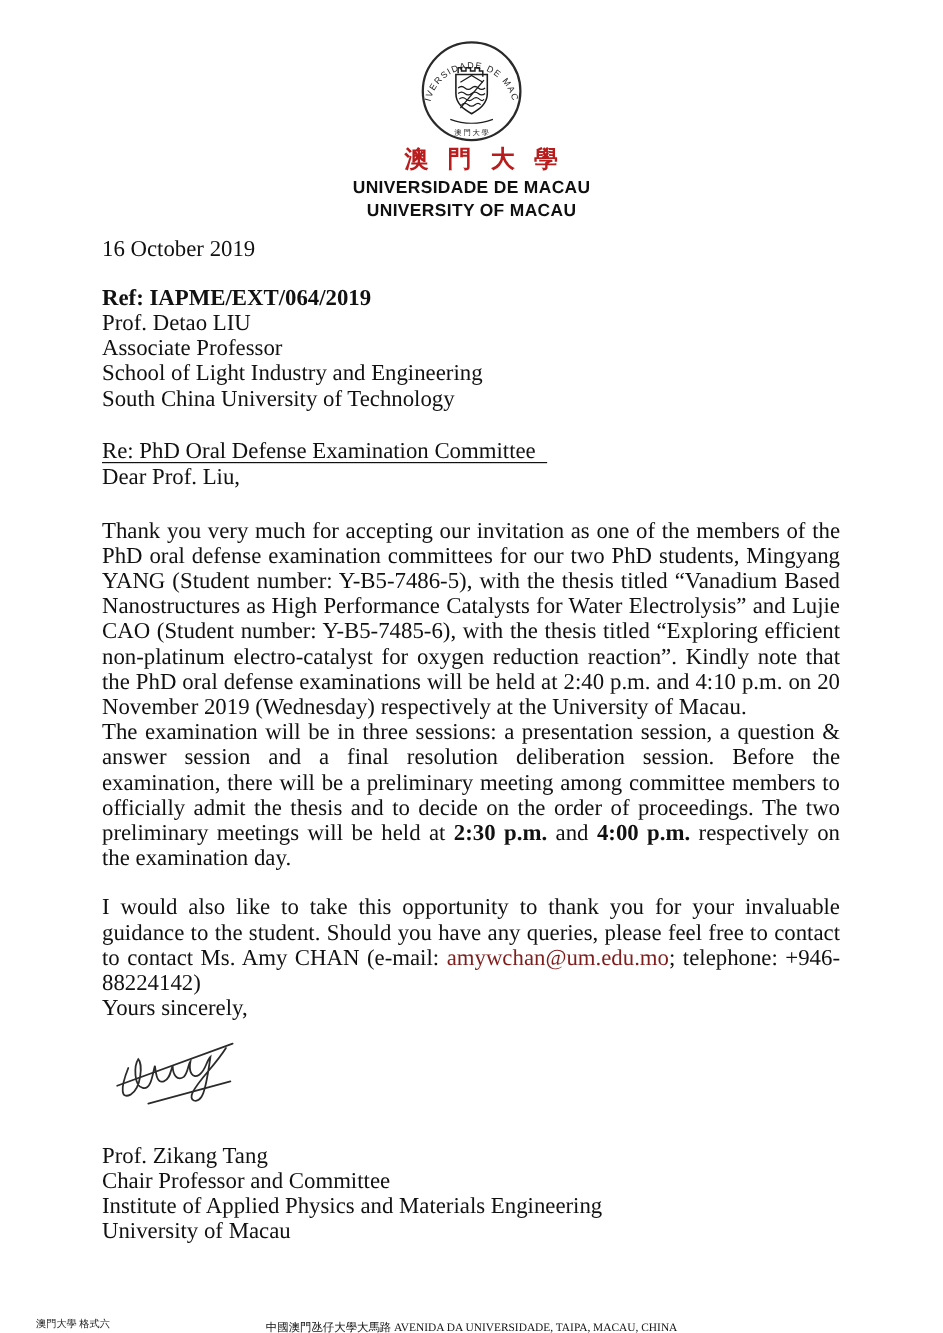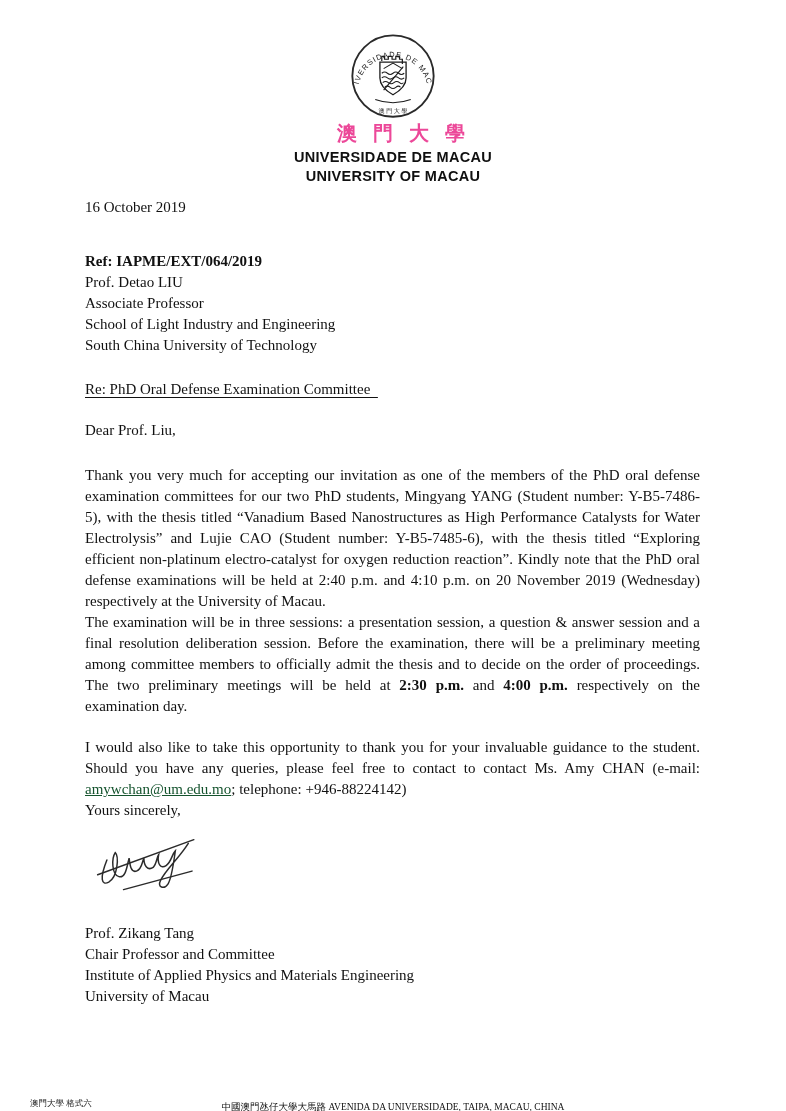--- a/index.html
+++ b/index.html
@@ -14,59 +14,59 @@
   .page { width: 786px; height: 1111px; position: relative; }
 
   
   .letterhead { text-align: center; }
   .seal { display: block; margin: 34px auto 0 auto; }
   .cn-name {
     margin-top: 2px;
     font-size: 20px; line-height: 22px;
     letter-spacing: 16px; text-indent: 16px; 
     font-weight: bold;
-    color: #ec4899;
+    color: #b91c1c;
     margin-left: 16px;
   }
   .pt-name {
     margin-top: 5px;
     font-family: "Liberation Sans", sans-serif;
     font-weight: bold; font-size: 14.5px; line-height: 17px;
     letter-spacing: 0.3px;
     color: #101010;
   }
   .en-name {
     margin-top: 2px;
     font-family: "Liberation Sans", sans-serif;
     font-weight: bold; font-size: 14.5px; line-height: 17px;
     letter-spacing: 0.3px;
     color: #101010;
   }
 
   
   .content {
     padding: 0 86px 0 85px;
-    font-size: 15px; line-height: 21px;
+    font-size: 19px; line-height: 21px;
   }
   .date-line { margin-top: 12px; }
-  .ref-line { margin-top: 33px; font-weight: bold; }
+  .ref-line { margin-top: 20px; font-weight: bold; }
   .recipient { }
   .subject-line { margin-top: 23px; }
   .subject-line span {
     font-weight: normal;
     text-decoration: underline;
     text-underline-offset: 3px;
   }
-  .salutation { margin-top: 20px; }
+  .salutation { }
   .para { text-align: justify; }
   .para1 { margin-top: 24px; }
   .para2 { }
   .para3 { margin-top: 20px; }
   .bold { font-weight: bold; }
-  .email-link { color: #14532d; text-decoration: underline; cursor: pointer; }
+  .email-link { color: #7f1d1d; cursor: pointer; }
   .closing { }
   .signature-wrap { margin-top: 2px; height: 74px; }
   .signoff { margin-top: 26px; }
 
   
   .footer-left {
     position: absolute; left: 30px; top: 1064px;
     font-size: 8.5px; line-height: 11px; color: #222;
   }
   .footer-center {

